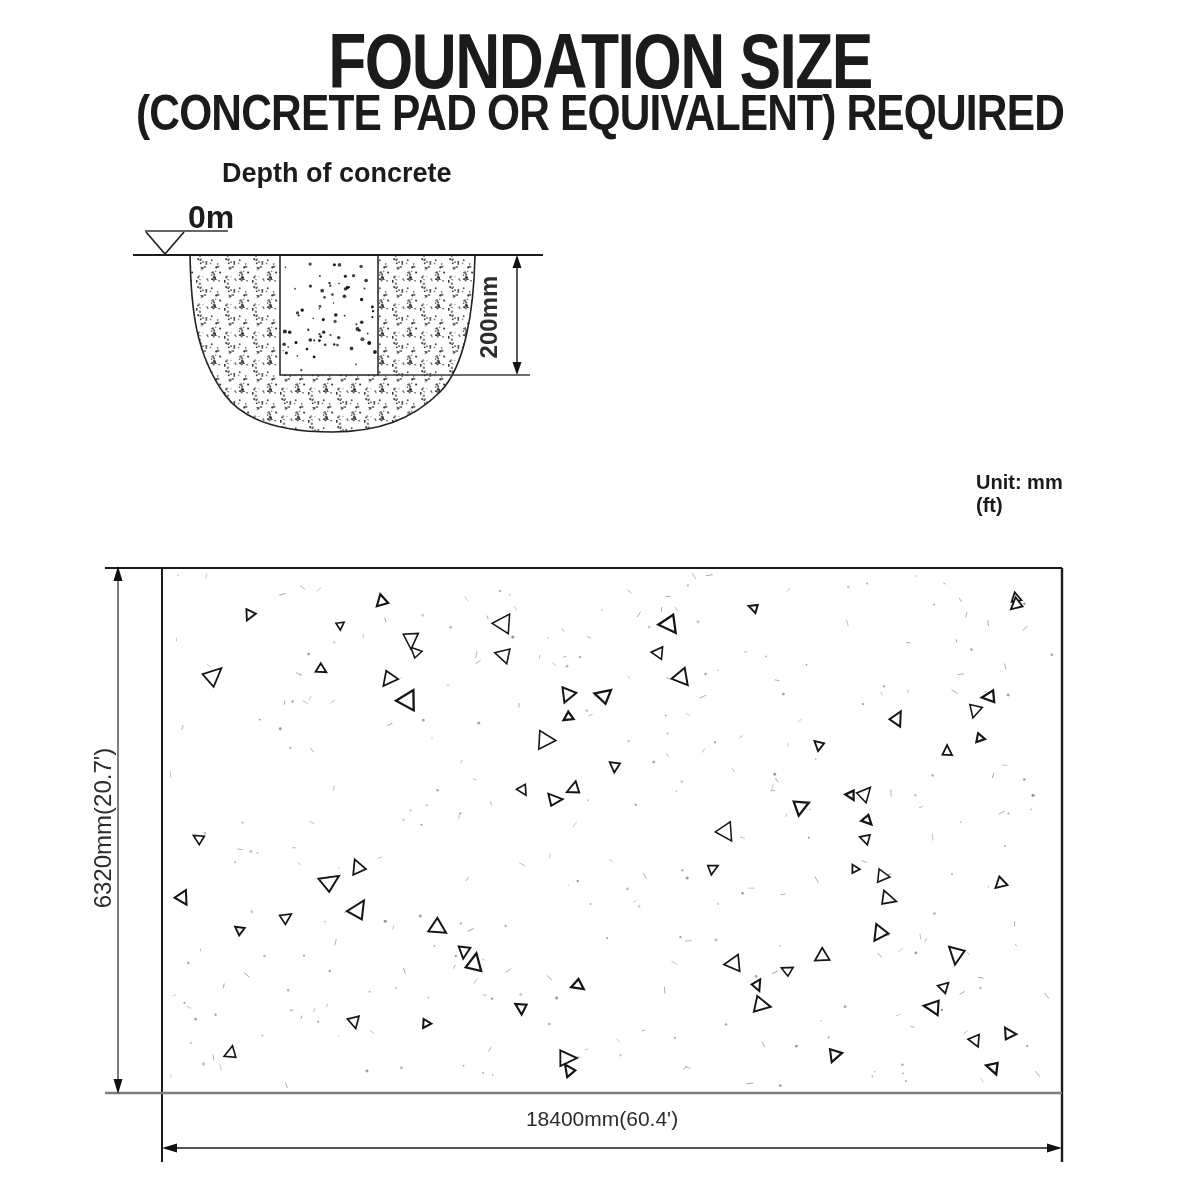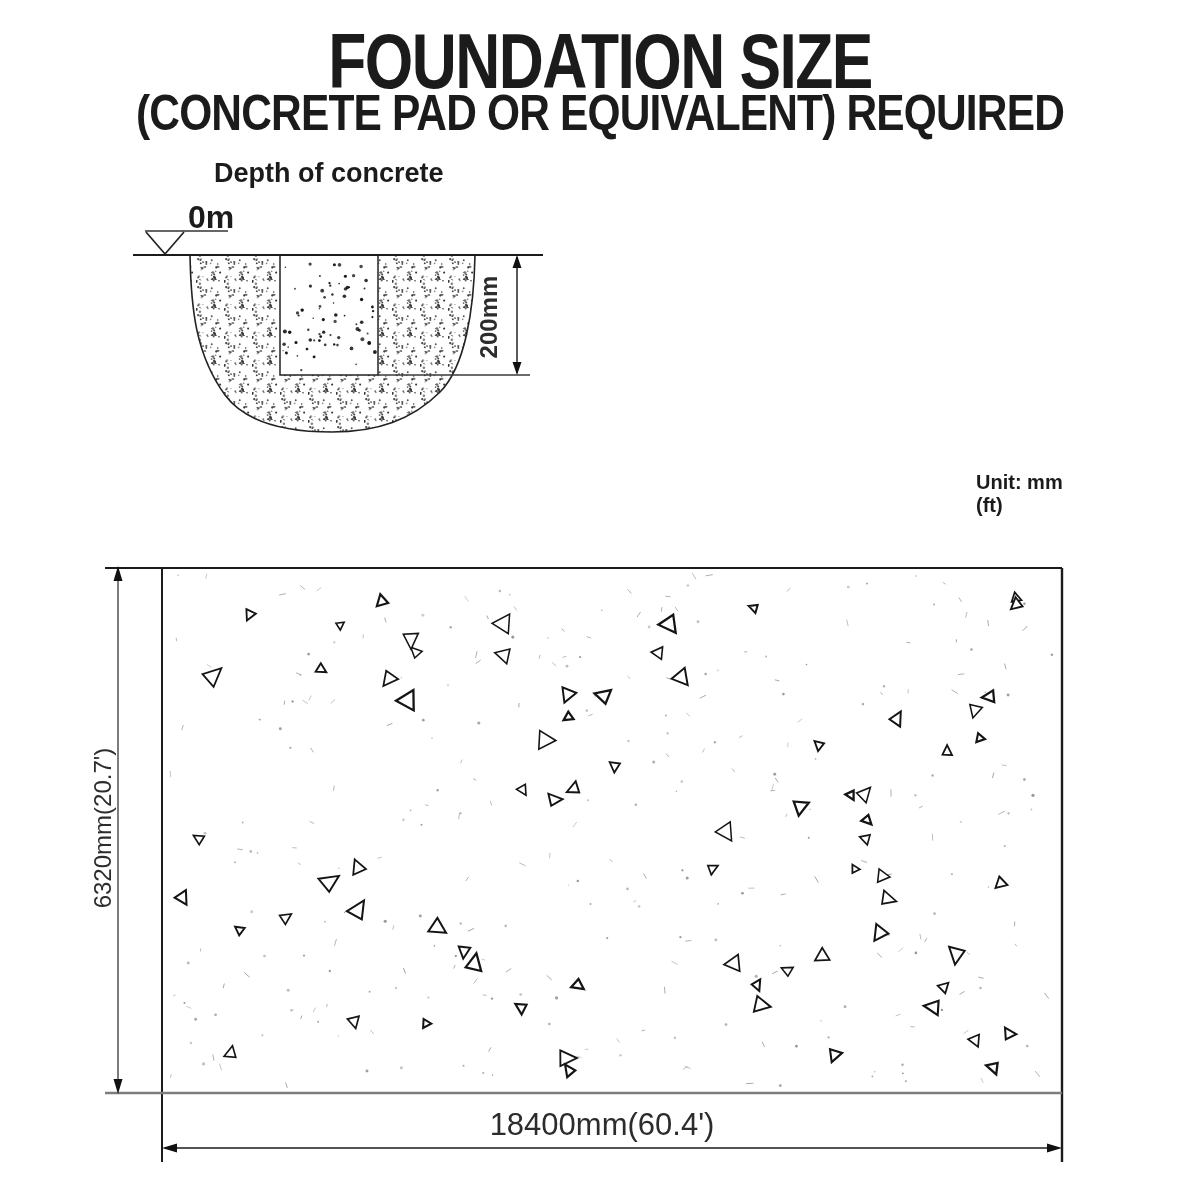--- a/index.html
+++ b/index.html
@@ -3,30 +3,30 @@
 <meta charset="utf-8">
 <style>
   html,body{margin:0;padding:0;background:#fff;}
   .page{position:relative;width:1080px;height:1200px;background:#ffffff;overflow:hidden;
         font-family:"Liberation Sans", sans-serif;color:#1b1b1b;}
   svg.draw{position:absolute;left:0;top:0;}
   .title1{position:absolute;left:0;top:16px;width:1200px;text-align:center;
           font-size:78px;font-weight:bold;letter-spacing:-2px;transform:scaleX(0.80);white-space:nowrap;}
   .title2{position:absolute;left:0;top:84px;width:1200px;text-align:center;
           font-size:50px;font-weight:bold;letter-spacing:-1px;transform:scaleX(0.85);white-space:nowrap;}
-  .cs-heading{position:absolute;left:214px;top:158px;font-size:27px;font-weight:bold;}
+  .cs-heading{position:absolute;left:222px;top:158px;font-size:27px;font-weight:bold;}
   .datum{position:absolute;left:188px;top:199px;font-size:32px;font-weight:bold;}
   .unit{position:absolute;left:976px;top:471px;font-size:20px;font-weight:bold;}
   .dim{color:#2c2c2c;white-space:nowrap;}
   .dim-200{position:absolute;left:429px;top:303px;width:120px;height:28px;text-align:center;
            font-size:24px;font-weight:bold;transform:rotate(-90deg);}
   .dim-h{position:absolute;left:3px;top:814px;width:200px;height:28px;text-align:center;
          font-size:24px;transform:rotate(-90deg);}
   .dim-w{position:absolute;left:452px;top:1107px;width:300px;height:28px;text-align:center;
-         font-size:31px;}
+         font-size:21px;}
 </style>
 </head>
 <body>
 
 <div class="page">
 
   <svg class="draw" width="1200" height="1200" viewBox="0 0 1200 1200">
     <defs>
       <pattern id="soil" patternUnits="userSpaceOnUse" width="28" height="28">
         <g id="soil-dots">

